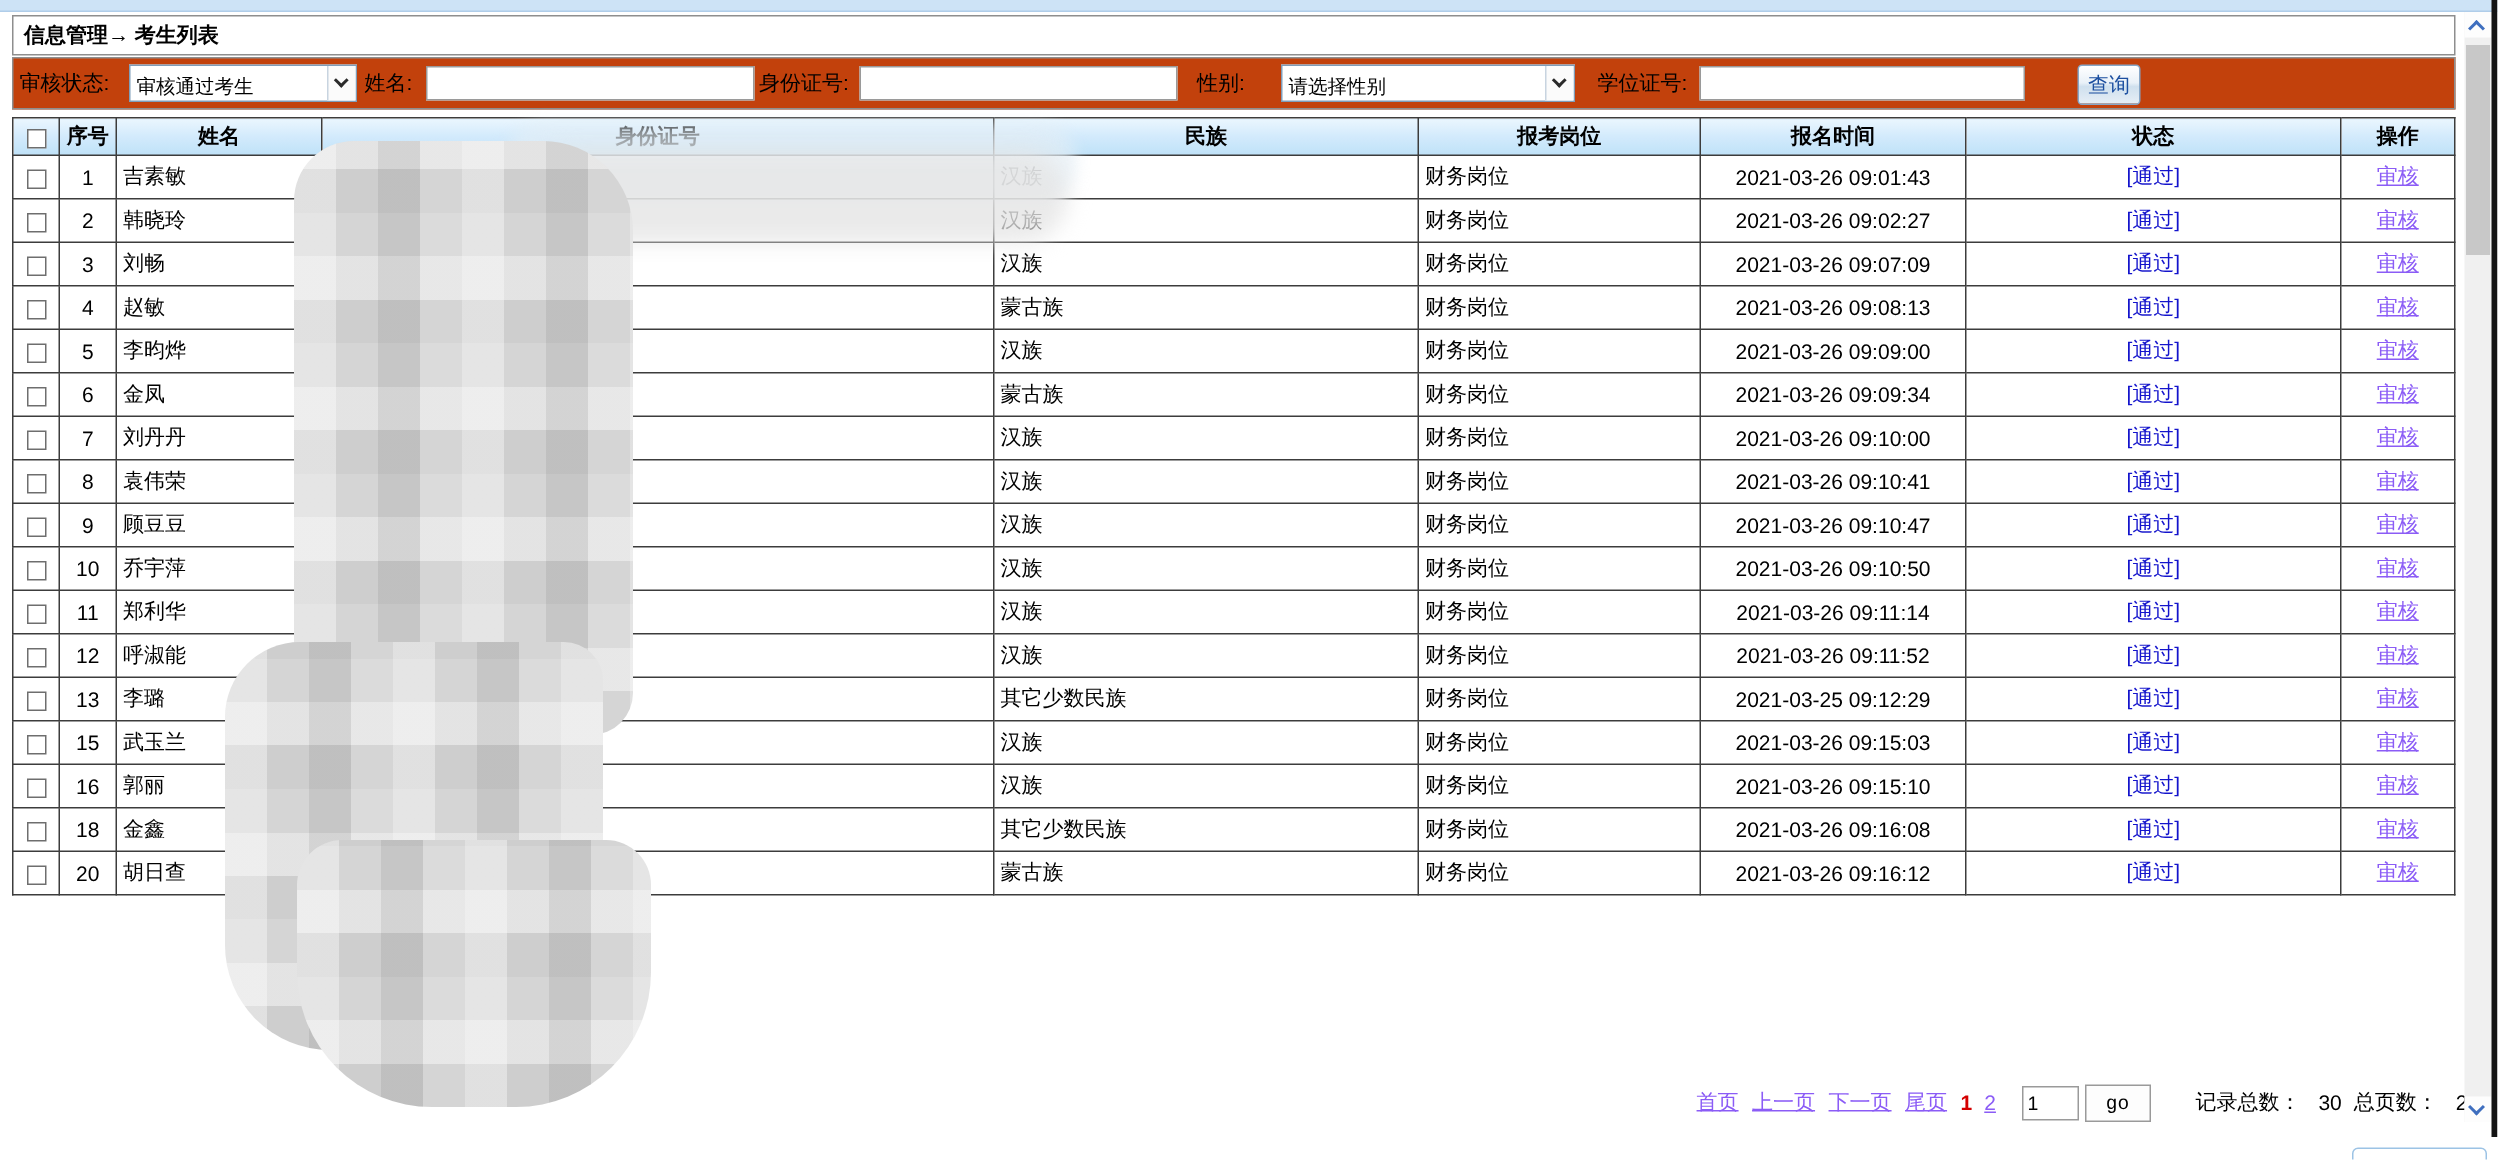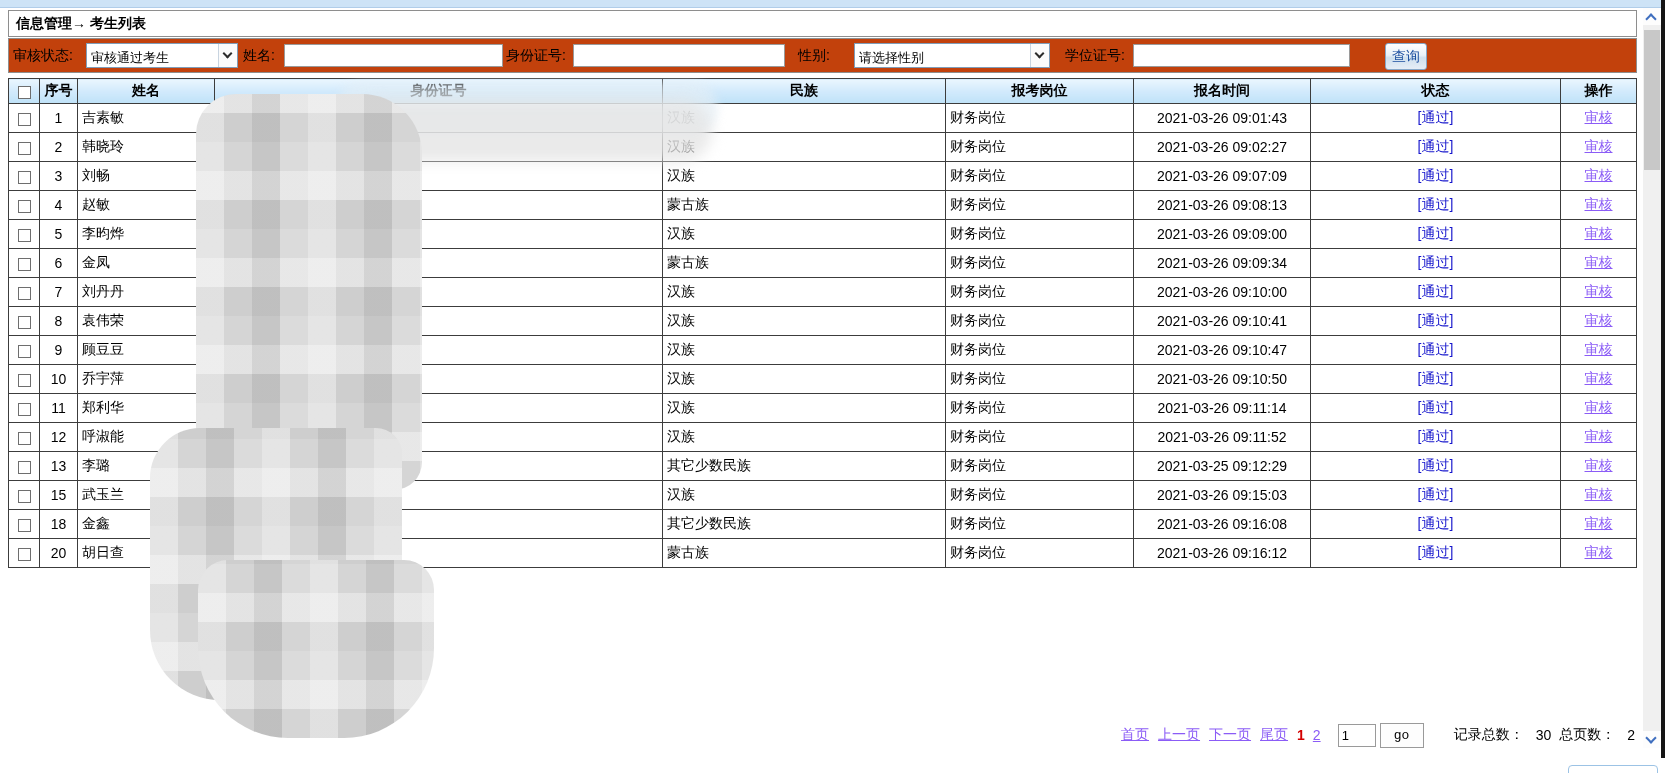--- a/index.html
+++ b/index.html
@@ -47,21 +47,21 @@
   .c-check{width:31px} .c-no{width:38px} .c-name{width:137px} .c-id{width:448px}
   .c-ethnic{width:283px} .c-pos{width:188px} .c-time{width:177px}
   .c-status{width:250px} .c-action{width:76px}
   td.center, th.center { text-align:center; padding:0; }
   input.cb { appearance:none; -webkit-appearance:none; width:13px; height:13px;
     border:1px solid #6e6e6e; background:#fff; vertical-align:middle; margin:0; }
   a.lnk { color:#8b5cf6; text-decoration:underline; cursor:pointer; }
   .status-lnk { color:#1414cc; text-decoration:none; cursor:pointer; }
 
   
-  .pager { position:absolute; left:6px; top:720px; width:1629px; height:30px;
+  .pager { position:absolute; left:16px; top:720px; width:1629px; height:30px;
     display:flex; justify-content:flex-end; align-items:center; font-size:14px; }
   .pager > * { flex:none; }
   .pager a.lnk { margin-right:9px; }
   .pg-cur { color:#d40000; font-weight:bold; margin-right:8px; }
   .pg-input { width:38px; height:23px; border:1px solid #9a9a9a; font-size:13px;
     padding:0 3px; margin-left:8px;
     font-family:"Liberation Sans","DejaVu Sans",sans-serif; }
   .pg-go { width:44px; height:25px; border:1px solid #9a9a9a; background:#fdfdfd;
     font-size:13px; margin-left:4px; cursor:pointer;
     font-family:"Liberation Mono","DejaVu Sans Mono",monospace; }
@@ -315,20 +315,31 @@
         <td>武玉兰</td>
         <td></td>
         <td>汉族</td>
         <td>财务岗位</td>
         <td class="center">2021-03-26 09:15:03</td>
         <td class="center"><span class="status-lnk">[通过]</span></td>
         <td class="center"><a class="lnk">审核</a></td>
       </tr>
       <tr>
         <td class="center"><input type="checkbox" class="cb" style=""></td>
+        <td class="center">16</td>
+        <td>郭丽</td>
+        <td></td>
+        <td>汉族</td>
+        <td>财务岗位</td>
+        <td class="center">2021-03-26 09:15:10</td>
+        <td class="center"><span class="status-lnk">[通过]</span></td>
+        <td class="center"><a class="lnk">审核</a></td>
+      </tr>
+      <tr>
+        <td class="center"><input type="checkbox" class="cb" style=""></td>
         <td class="center">18</td>
         <td>金鑫</td>
         <td></td>
         <td>其它少数民族</td>
         <td>财务岗位</td>
         <td class="center">2021-03-26 09:16:08</td>
         <td class="center"><span class="status-lnk">[通过]</span></td>
         <td class="center"><a class="lnk">审核</a></td>
       </tr>
       <tr>

